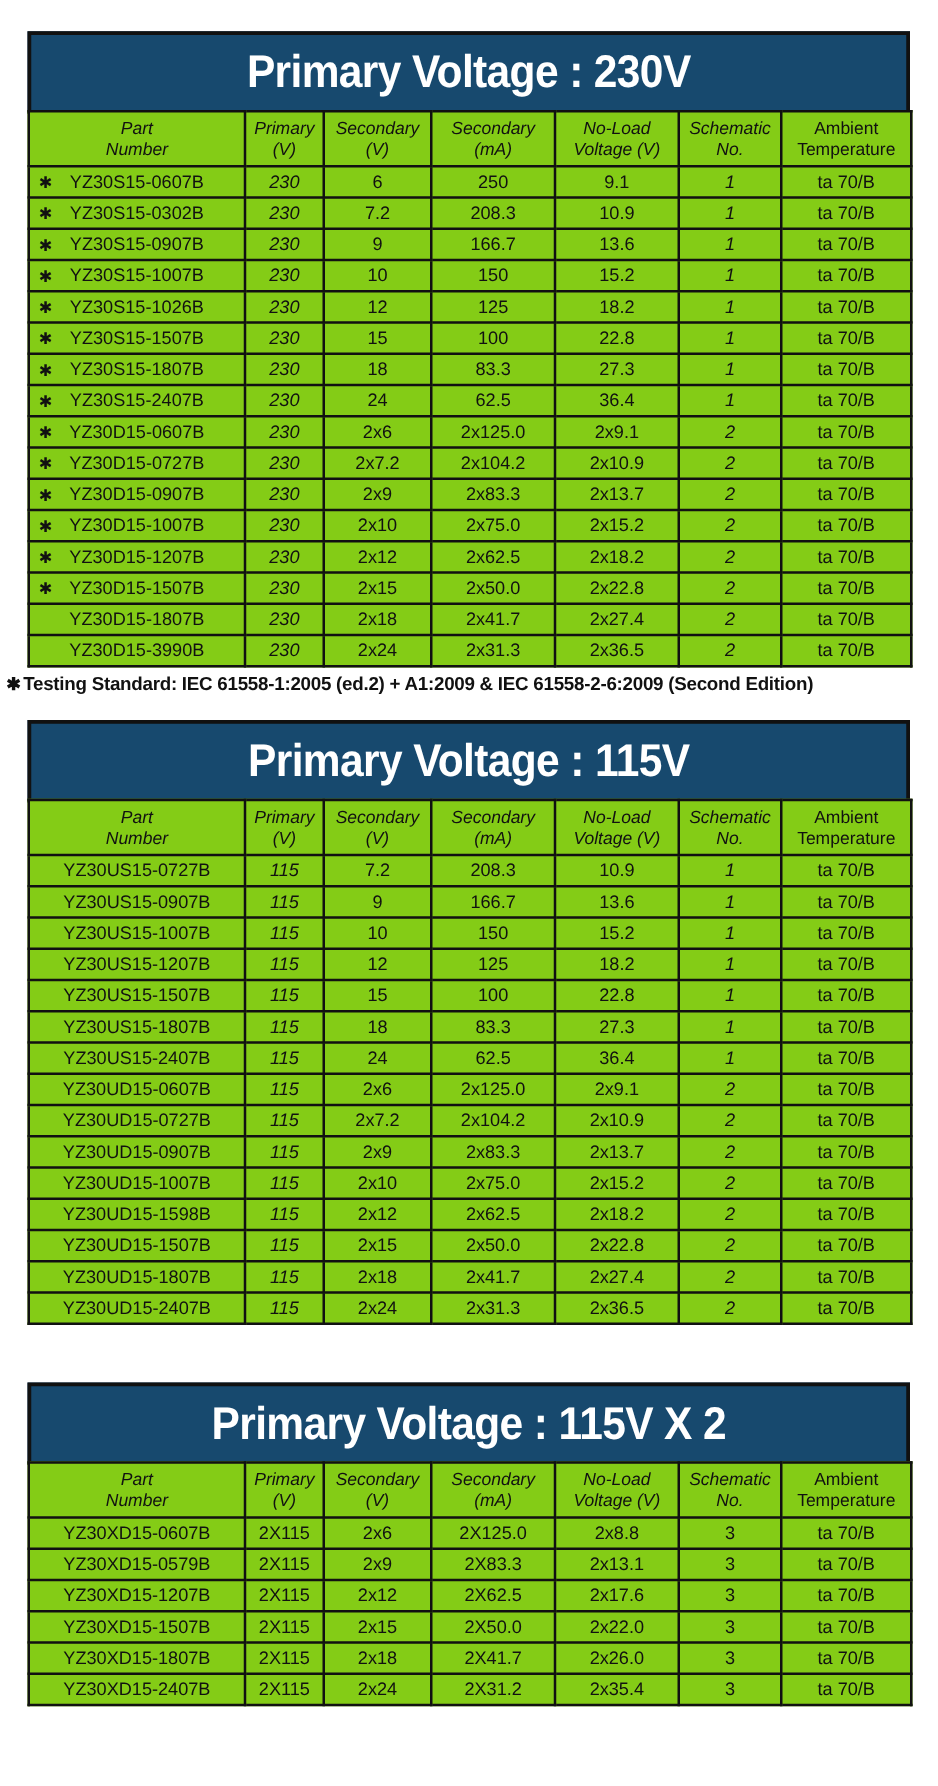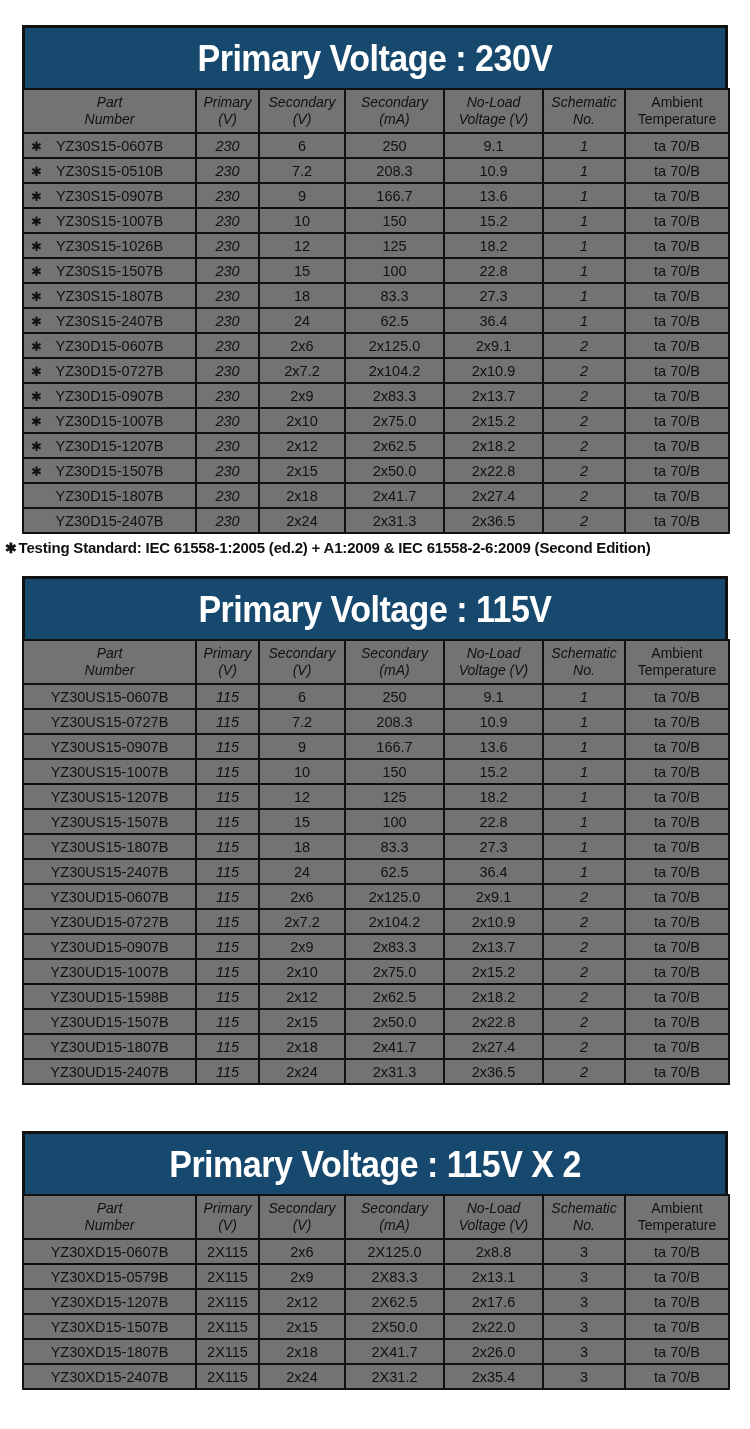--- a/index.html
+++ b/index.html
@@ -20,21 +20,21 @@
     display:flex; align-items:center; justify-content:center;
   }
   .banner-text {
     color:#ffffff; font-size:34px; font-weight:bold;
     letter-spacing:-0.5px; transform:scaleY(1.08);
     white-space:nowrap;
   }
 
   table.grid {
     width:706px; border-collapse:collapse; table-layout:fixed;
-    margin-top:-3px; background:#737373;
+    margin-top:-3px; background:#84cc16;
   }
   table.grid th, table.grid td {
     border:2px solid #111; text-align:center; vertical-align:middle;
     padding:0 2px; overflow:hidden; white-space:nowrap;
   }
   table.grid thead th {
     height:42px; font-weight:normal; font-style:italic;
     font-size:14px; line-height:1.22;
   }
   table.grid thead th.upright { font-style:normal;margin-left:16px; }
@@ -116,21 +116,21 @@
             <tr>
               <td class="part-cell"><span class="star">✱</span><span>YZ30S15-0607B</span></td>
               <td class="val-italic">230</td>
               <td>6</td>
               <td>250</td>
               <td>9.1</td>
               <td class="val-italic">1</td>
               <td>ta 70/B</td>
             </tr>
             <tr>
-              <td class="part-cell"><span class="star">✱</span><span>YZ30S15-0510B</span></td>
+              <td class="part-cell"><span class="star">✱</span><span>YZ30S15-0302B</span></td>
               <td class="val-italic">230</td>
               <td>7.2</td>
               <td>208.3</td>
               <td>10.9</td>
               <td class="val-italic">1</td>
               <td>ta 70/B</td>
             </tr>
             <tr>
               <td class="part-cell"><span class="star">✱</span><span>YZ30S15-0907B</span></td>
               <td class="val-italic">230</td>
@@ -242,21 +242,21 @@
             <tr>
               <td class="part-cell"><span>YZ30D15-1807B</span></td>
               <td class="val-italic">230</td>
               <td>2x18</td>
               <td>2x41.7</td>
               <td>2x27.4</td>
               <td class="val-italic">2</td>
               <td>ta 70/B</td>
             </tr>
             <tr>
-              <td class="part-cell"><span>YZ30D15-2407B</span></td>
+              <td class="part-cell"><span>YZ30D15-3990B</span></td>
               <td class="val-italic">230</td>
               <td>2x24</td>
               <td>2x31.3</td>
               <td>2x36.5</td>
               <td class="val-italic">2</td>
               <td>ta 70/B</td>
             </tr>
           </tbody>
     </table>
     <div class="footnote">
@@ -304,29 +304,20 @@
                 <div>No.</div>
               </th>
               <th class="upright">
                 <div>Ambient</div>
                 <div>Temperature</div>
               </th>
             </tr>
           </thead>
       <tbody>
             <tr>
-              <td class="part-cell"><span>YZ30US15-0607B</span></td>
-              <td class="val-italic">115</td>
-              <td>6</td>
-              <td>250</td>
-              <td>9.1</td>
-              <td class="val-italic">1</td>
-              <td>ta 70/B</td>
-            </tr>
-            <tr>
               <td class="part-cell"><span>YZ30US15-0727B</span></td>
               <td class="val-italic">115</td>
               <td>7.2</td>
               <td>208.3</td>
               <td>10.9</td>
               <td class="val-italic">1</td>
               <td>ta 70/B</td>
             </tr>
             <tr>
               <td class="part-cell"><span>YZ30US15-0907B</span></td>

